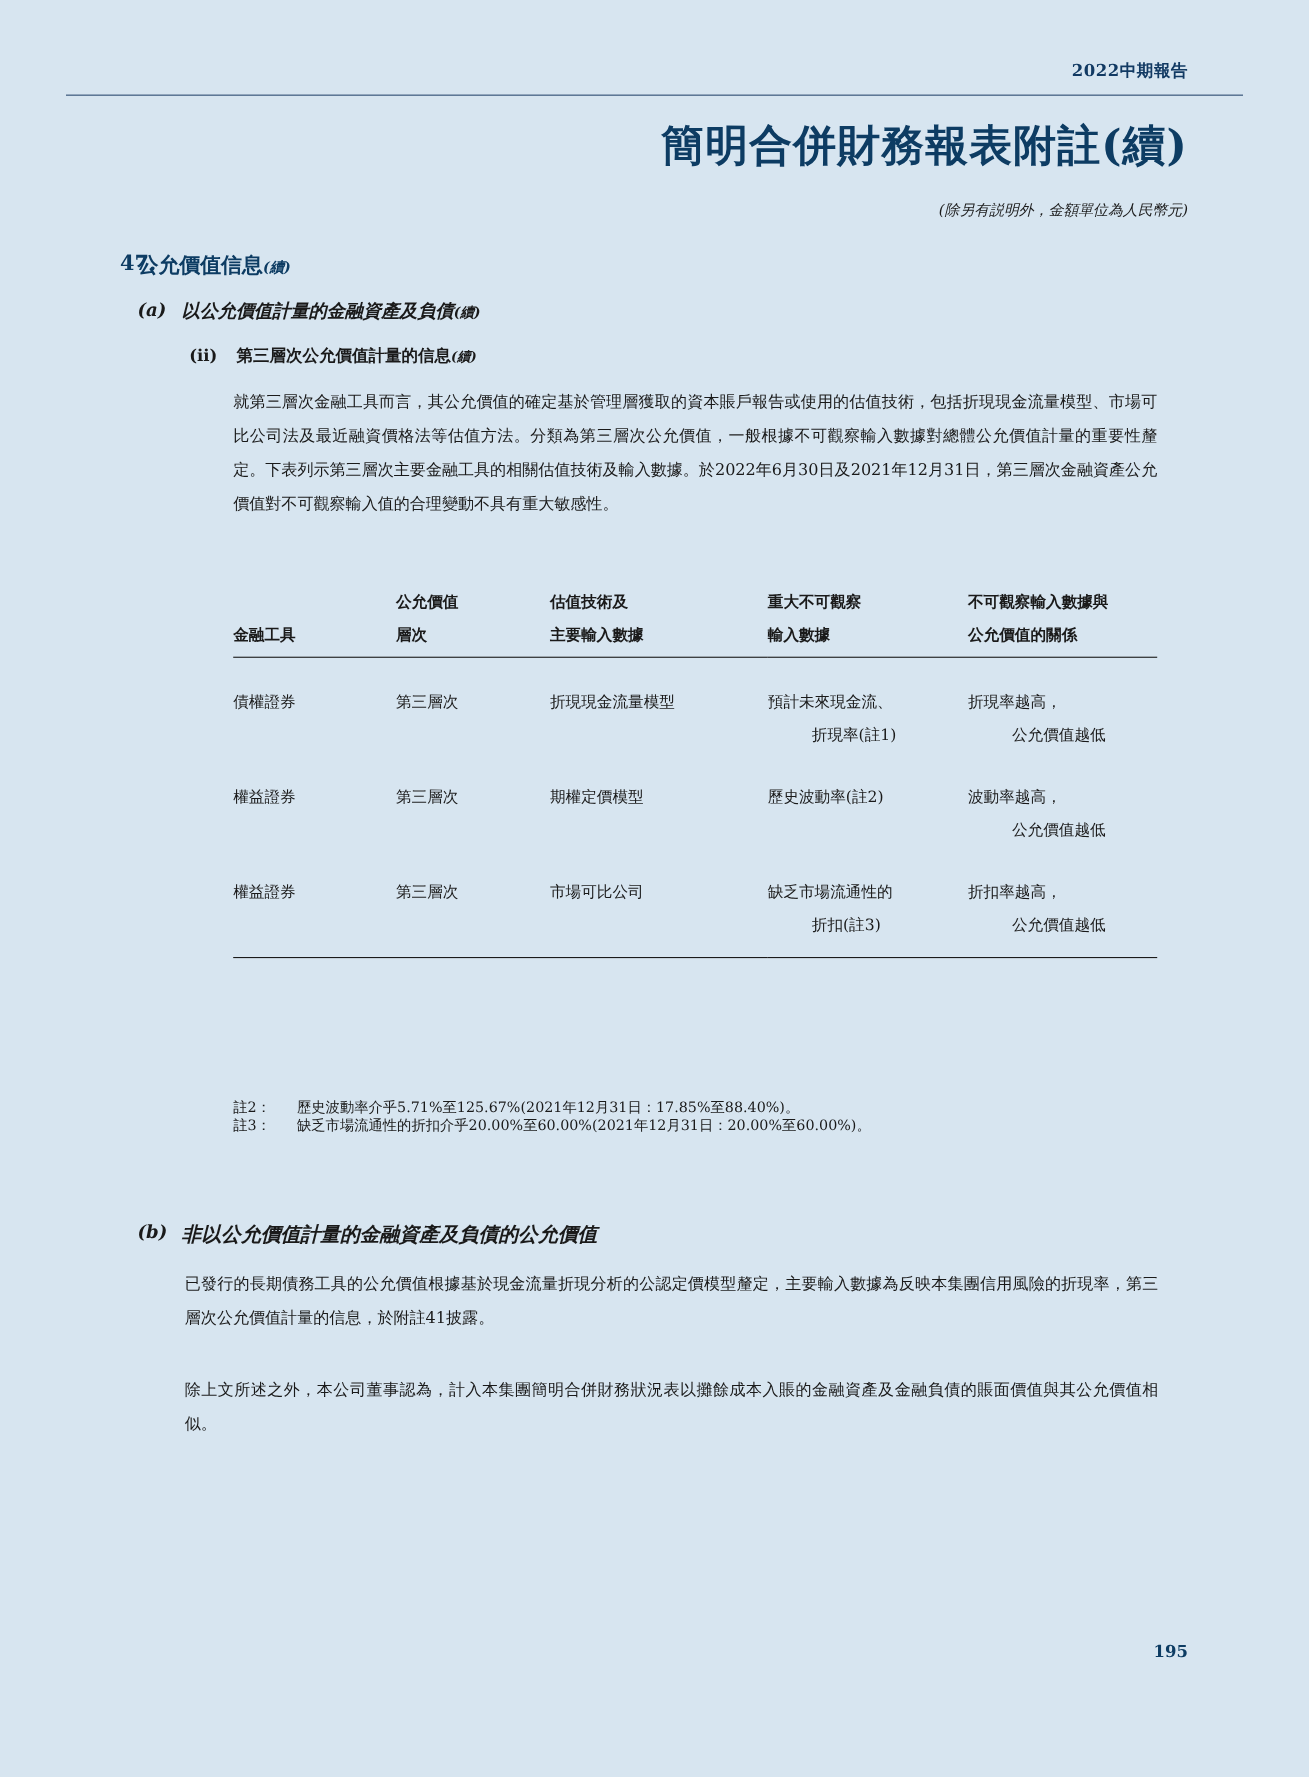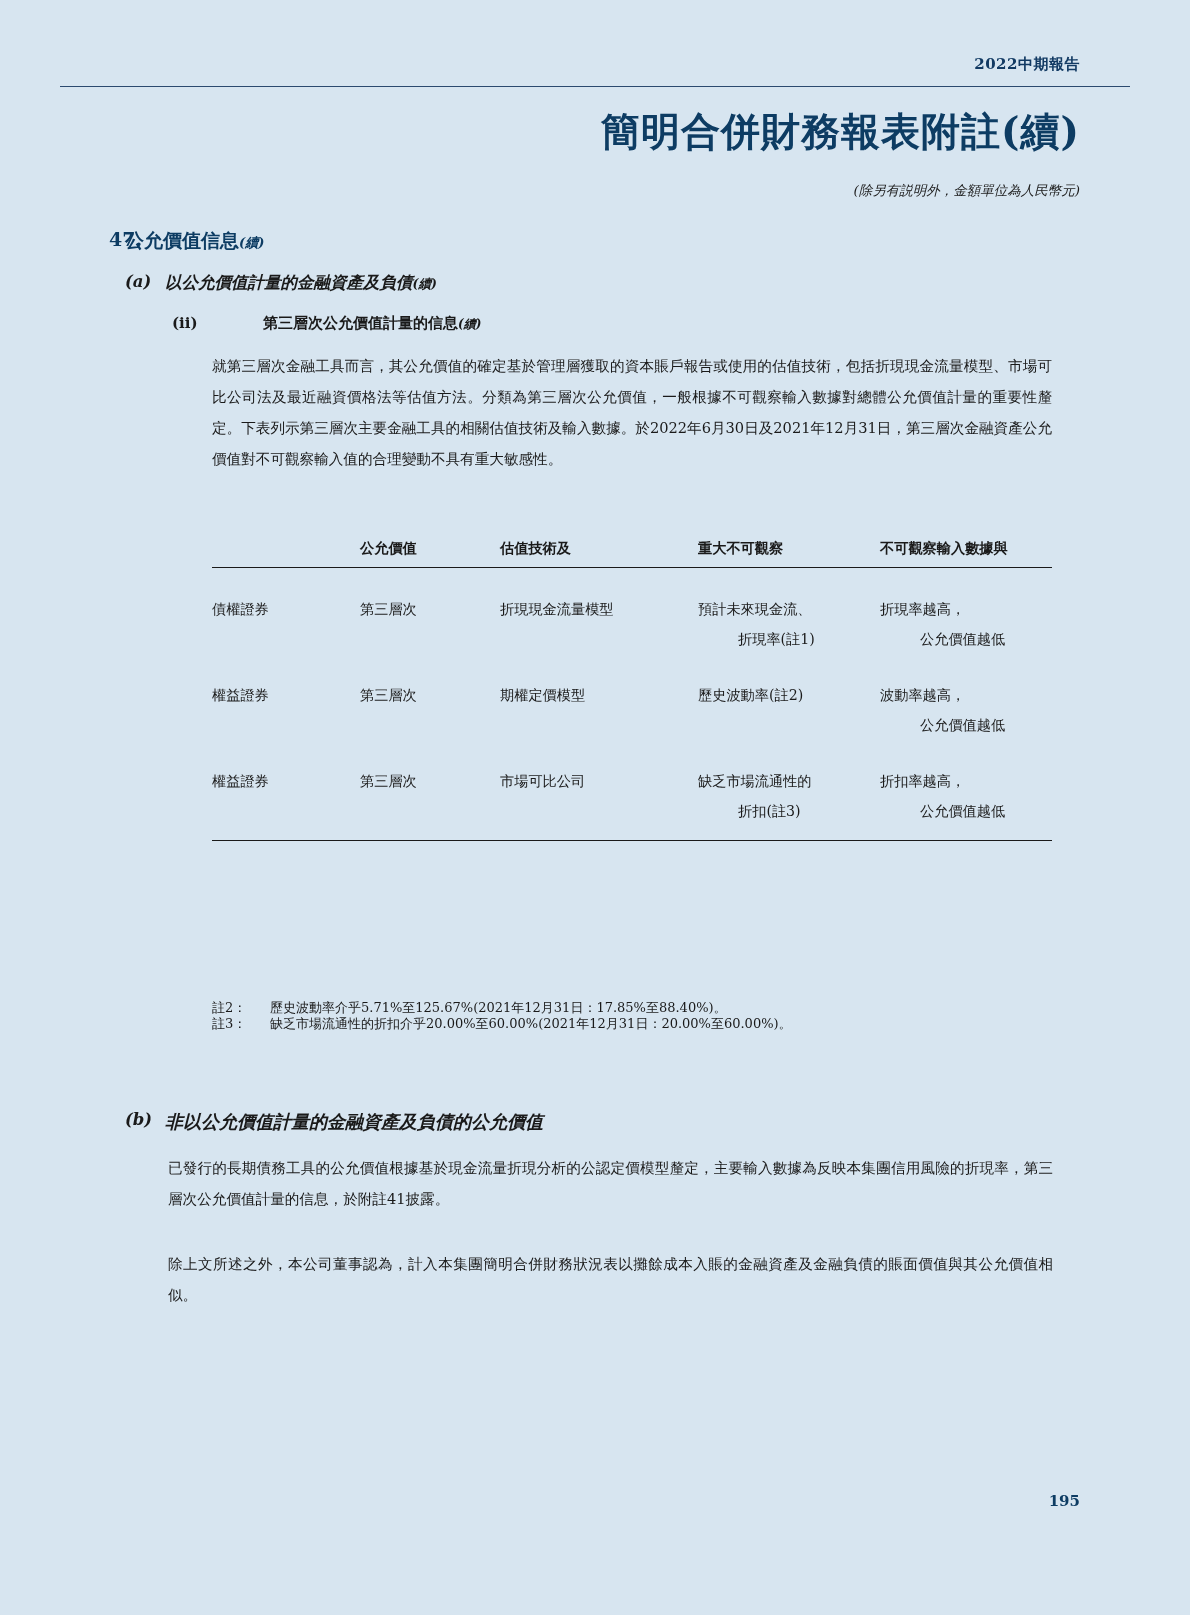--- a/index.html
+++ b/index.html
@@ -106,21 +106,20 @@
     top: 314px;
     font-size: 15px;
     font-weight: bold;
   }
   .sub-ii-title {
     position: absolute;
     left: 215px;
     top: 314px;
     font-size: 15px;
     font-weight: bold;
-    margin-left: 48px;
   }
   .sub-ii-title .cont {
     font-size: 12px;
     font-style: italic;
     font-weight: bold;
   }
 
   .body-para {
     position: absolute;
     font-size: 14.6px;
@@ -263,20 +262,27 @@
         <col class="col-4">
     </colgroup>
     <thead>
       <tr class="head-row">
         <th></th>
         <th>公允價值</th>
         <th>估值技術及</th>
         <th>重大不可觀察</th>
         <th>不可觀察輸入數據與</th>
       </tr>
+      <tr class="head-row">
+        <th>金融工具</th>
+        <th>層次</th>
+        <th>主要輸入數據</th>
+        <th>輸入數據</th>
+        <th>公允價值的關係</th>
+      </tr>
       <tr class="rule-top">
           <td colspan="5"></td>
         </tr>
     </thead>
     <tbody>
       <tr>
         <td>債權證券</td>
         <td>第三層次</td>
         <td>折現現金流量模型</td>
         <td>

